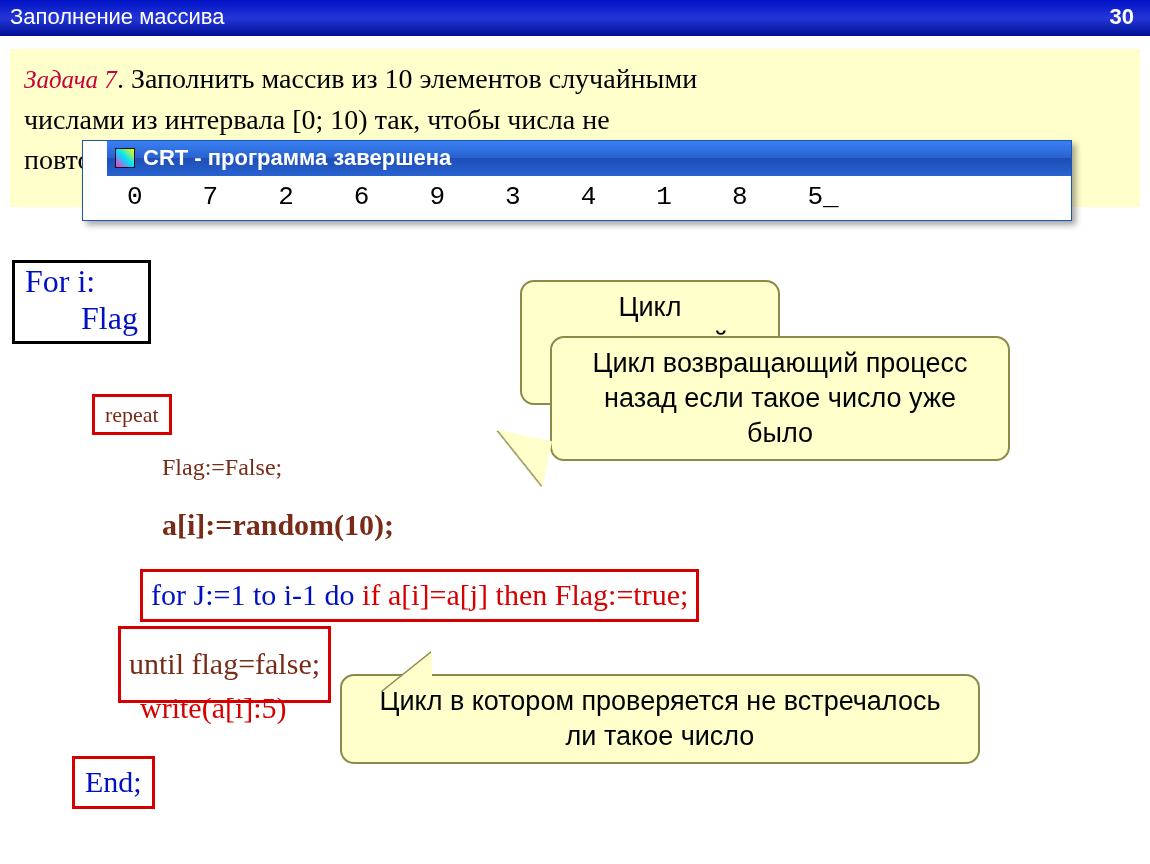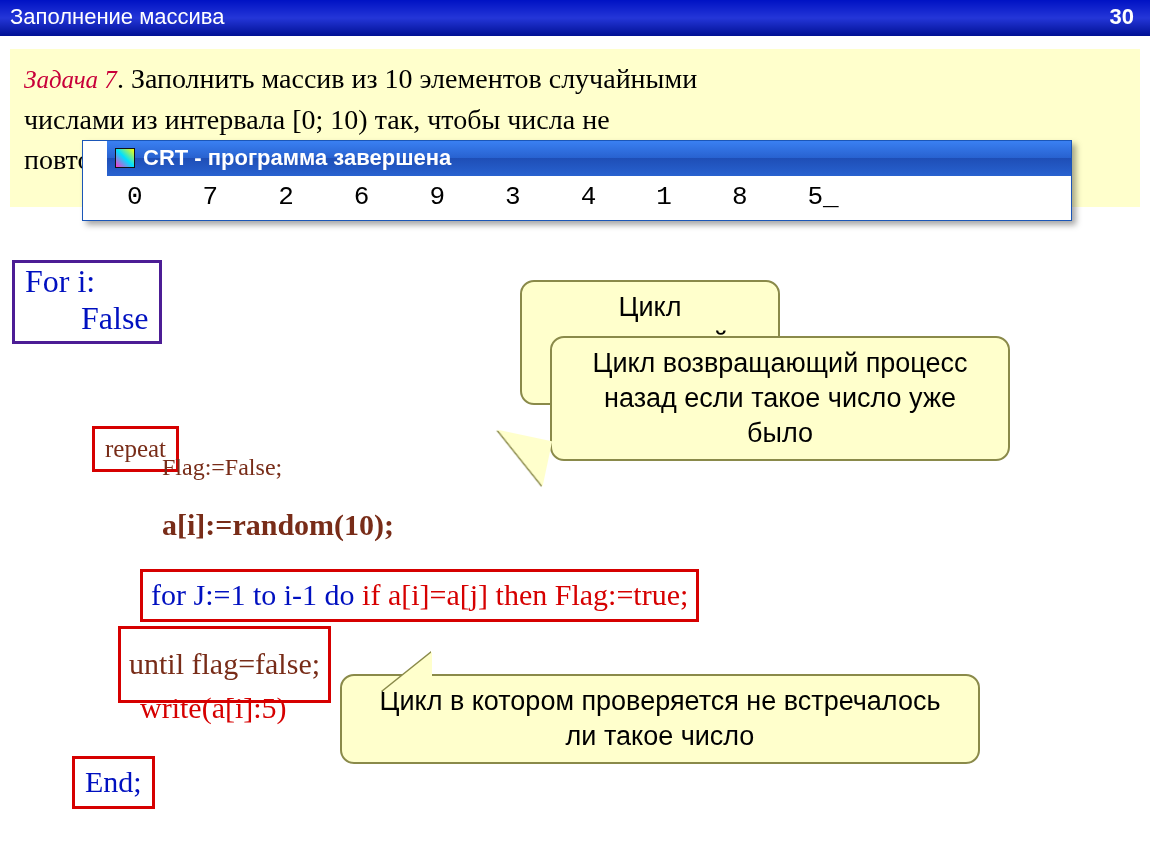--- a/index.html
+++ b/index.html
@@ -31,32 +31,31 @@
     font-size: 28px;
     line-height: 1.45;
   }
   .tasknum { color: #c8003a; font-style: italic; font-size: 25px; }
   .blue { color: #0010c0; }
   .brown { color: #782c18; }
   .red { color: #d60000; }
   .for-box {
     position: absolute;
     top: 224px; left: 12px;
-    border: 3px solid #4c1d95;
+    border: 3px solid #000000;
     padding: 0 10px 4px 10px;
     background: transparent;
   }
   .repeat-box {
     position: absolute;
     top: 358px; left: 92px;
     border: 3px solid #d60000;
     padding: 0 10px;
-    font-size: 25px;
+    font-size: 22px;
     line-height: 1.6;
-    margin-top: 32px;
   }
   .flag-line {
     position: absolute;
     top: 418px; left: 162px;
     font-size: 24px;
   }
   .ai-line {
     position: absolute;
     top: 472px; left: 162px;
     font-size: 30px;
@@ -178,21 +177,21 @@
 <div class="slide">
 
   <div class="taskbox">
     <span class="tasknum">Задача 7</span><span>. </span><span>Заполнить массив из 10 элементов случайными</span><br>
     <span>числами из интервала [0; 10) так, чтобы числа не</span><br>
     <span>повто</span>
   </div>
 
   <div class="for-box">
     <div class="blue" style="font-size:32px;">For i:</div>
-    <div class="blue" style="font-size:32px;padding-left:56px;">False</div>
+    <div class="blue" style="font-size:32px;padding-left:56px;">Flag</div>
   </div>
 
   <div class="repeat-box brown">
     <span>repeat</span>
   </div>
 
   <div class="flag-line brown">Flag:=False;</div>
 
   <div class="ai-line brown">a[i]:=random(10);</div>
 

